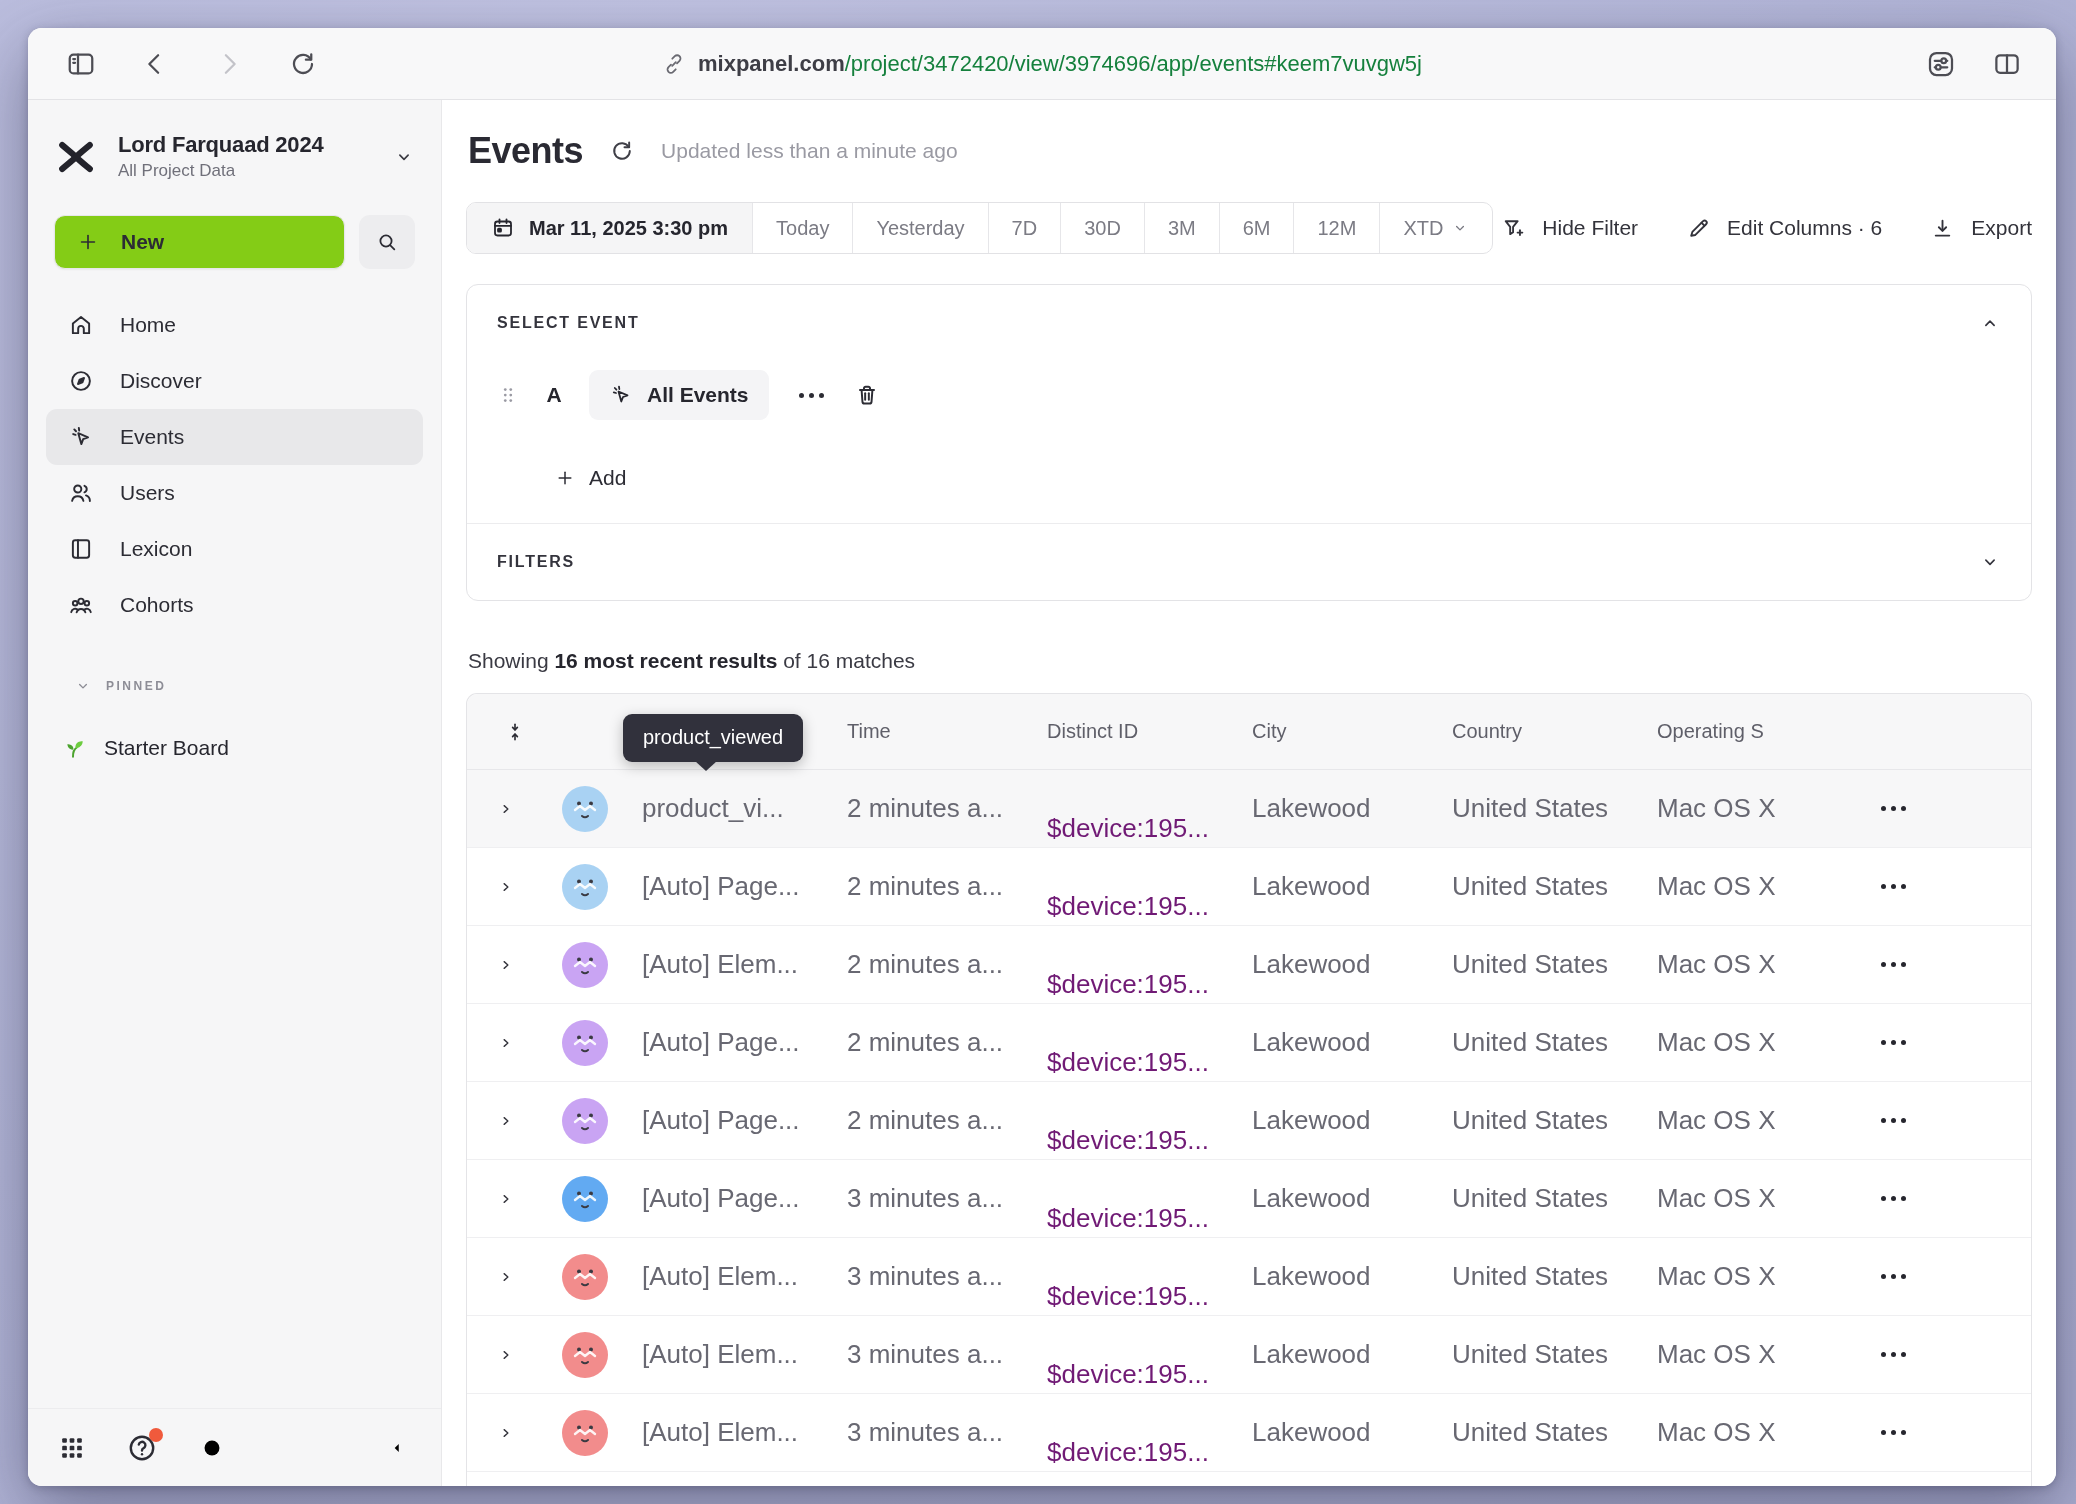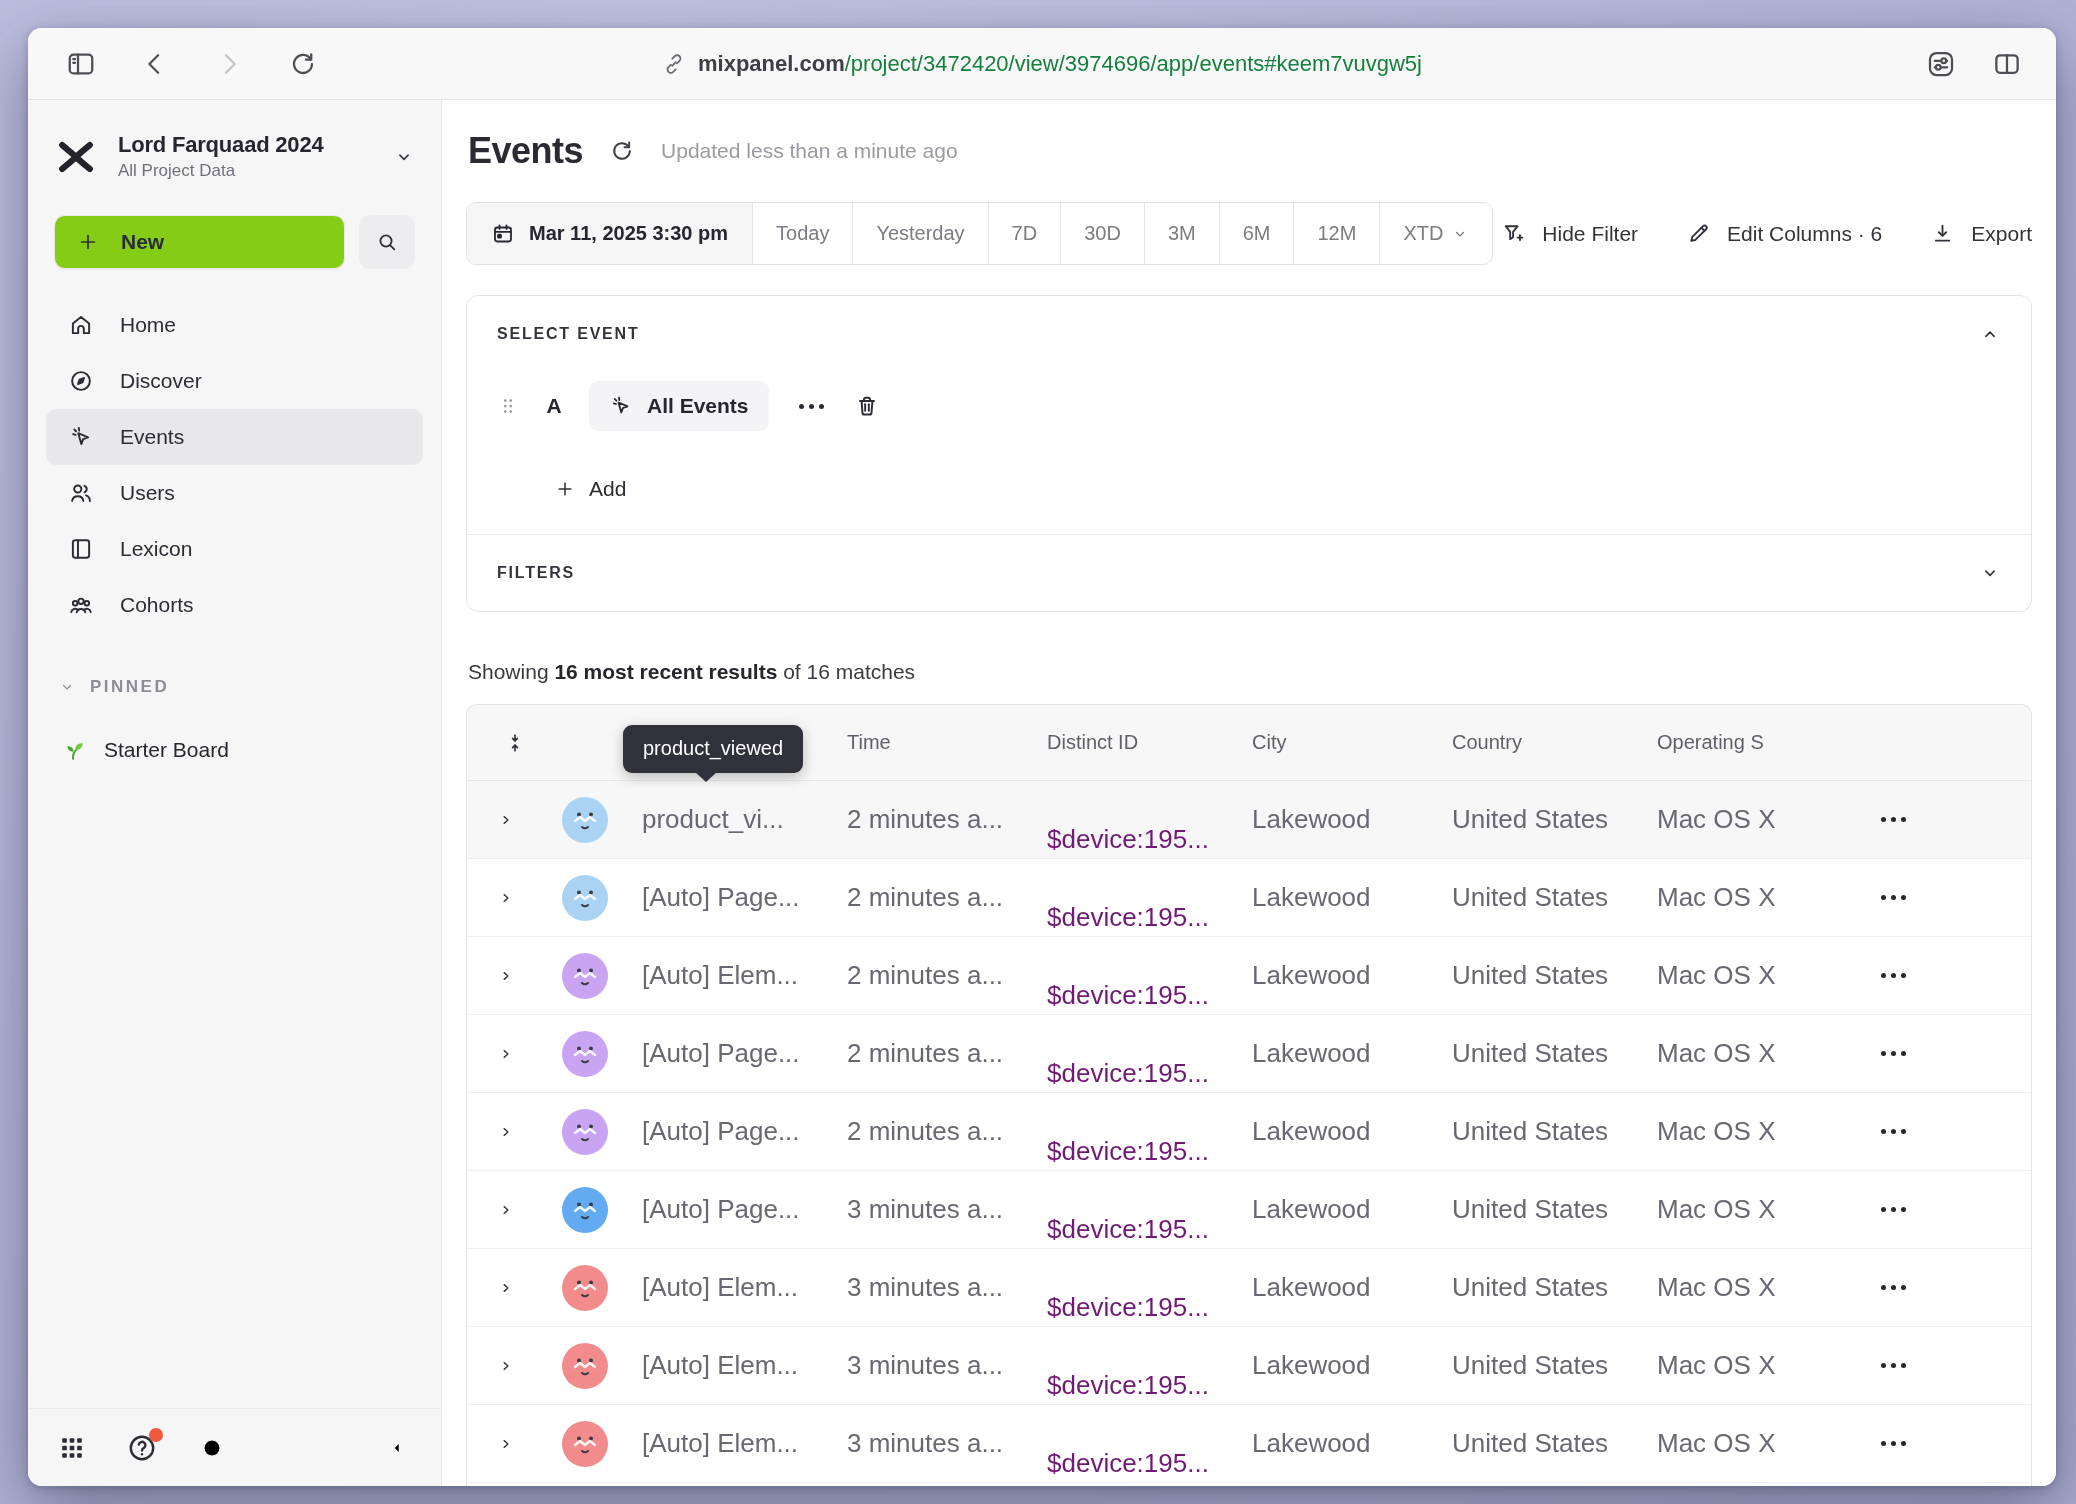--- a/index.html
+++ b/index.html
@@ -68,21 +68,21 @@
   .nav { padding:18px 18px 0 18px; }
   .nav-item {
     display:flex; align-items:center; gap:26px; height:56px; padding:0 22px;
     border-radius:11px; font-size:21px; font-weight:500; color:#2c2c34; cursor:pointer;
   }
   .nav-item.active { background:#e8e8ea; }
   .nav-ic { width:26px; height:26px; color:#2c2c34; flex:0 0 26px; }
 
   .pinned-hdr {
     display:flex; align-items:center; gap:14px; padding:44px 26px 0 30px;
-    font-size:17px; font-weight:700; letter-spacing:2.5px; color:#8d8d96;
+    font-size:12px; font-weight:700; letter-spacing:2.5px; color:#8d8d96;margin-left:16px;
   }
   .pinned-hdr .ic { width:18px; height:18px; }
   .pinned-item { display:flex; align-items:center; gap:18px; padding:40px 26px 0 32px; font-size:21px; font-weight:500; color:#26262e; cursor:pointer; }
   .sprout { width:26px; height:26px; }
 
   .side-bottom {
     position:absolute; left:0; right:0; bottom:0; height:78px; border-top:1px solid #ececee;
     display:flex; align-items:center; padding:0 30px; gap:40px; color:#2c2c34;
   }
   .sb-ic { width:28px; height:28px; cursor:pointer; position:relative; }
@@ -92,21 +92,21 @@
   .main { flex:1; min-width:0; background:#fff; padding:0 24px; overflow:hidden; }
 
   .title-row { display:flex; align-items:center; gap:26px; margin-top:30px; padding-left:2px; }
   .page-title { font-size:36px; font-weight:700; letter-spacing:-.5px; color:#2a2a33; }
   .refresh-ic { width:26px; height:26px; color:#3f3f47; cursor:pointer; }
   .updated { font-size:21px; color:#9a9aa3; }
 
   .controls-row { display:flex; align-items:center; justify-content:space-between; margin-top:30px; }
   .seg {
     display:inline-flex; align-items:stretch; border:1px solid #e2e2e5; border-radius:10px;
-    overflow:hidden; height:63px; background:#fff;
+    overflow:hidden; height:52px; background:#fff;
   }
   .seg-date {
     display:flex; align-items:center; gap:14px; padding:0 24px; background:#f5f5f6;
     font-size:20px; font-weight:700; color:#26262e; cursor:pointer;
   }
   .seg-date .ic { width:24px; height:24px; }
   .seg-item {
     display:flex; align-items:center; padding:0 23px; border-left:1px solid #e6e6e9;
     font-size:20px; color:#7b7b84; cursor:pointer; gap:8px;
   }

